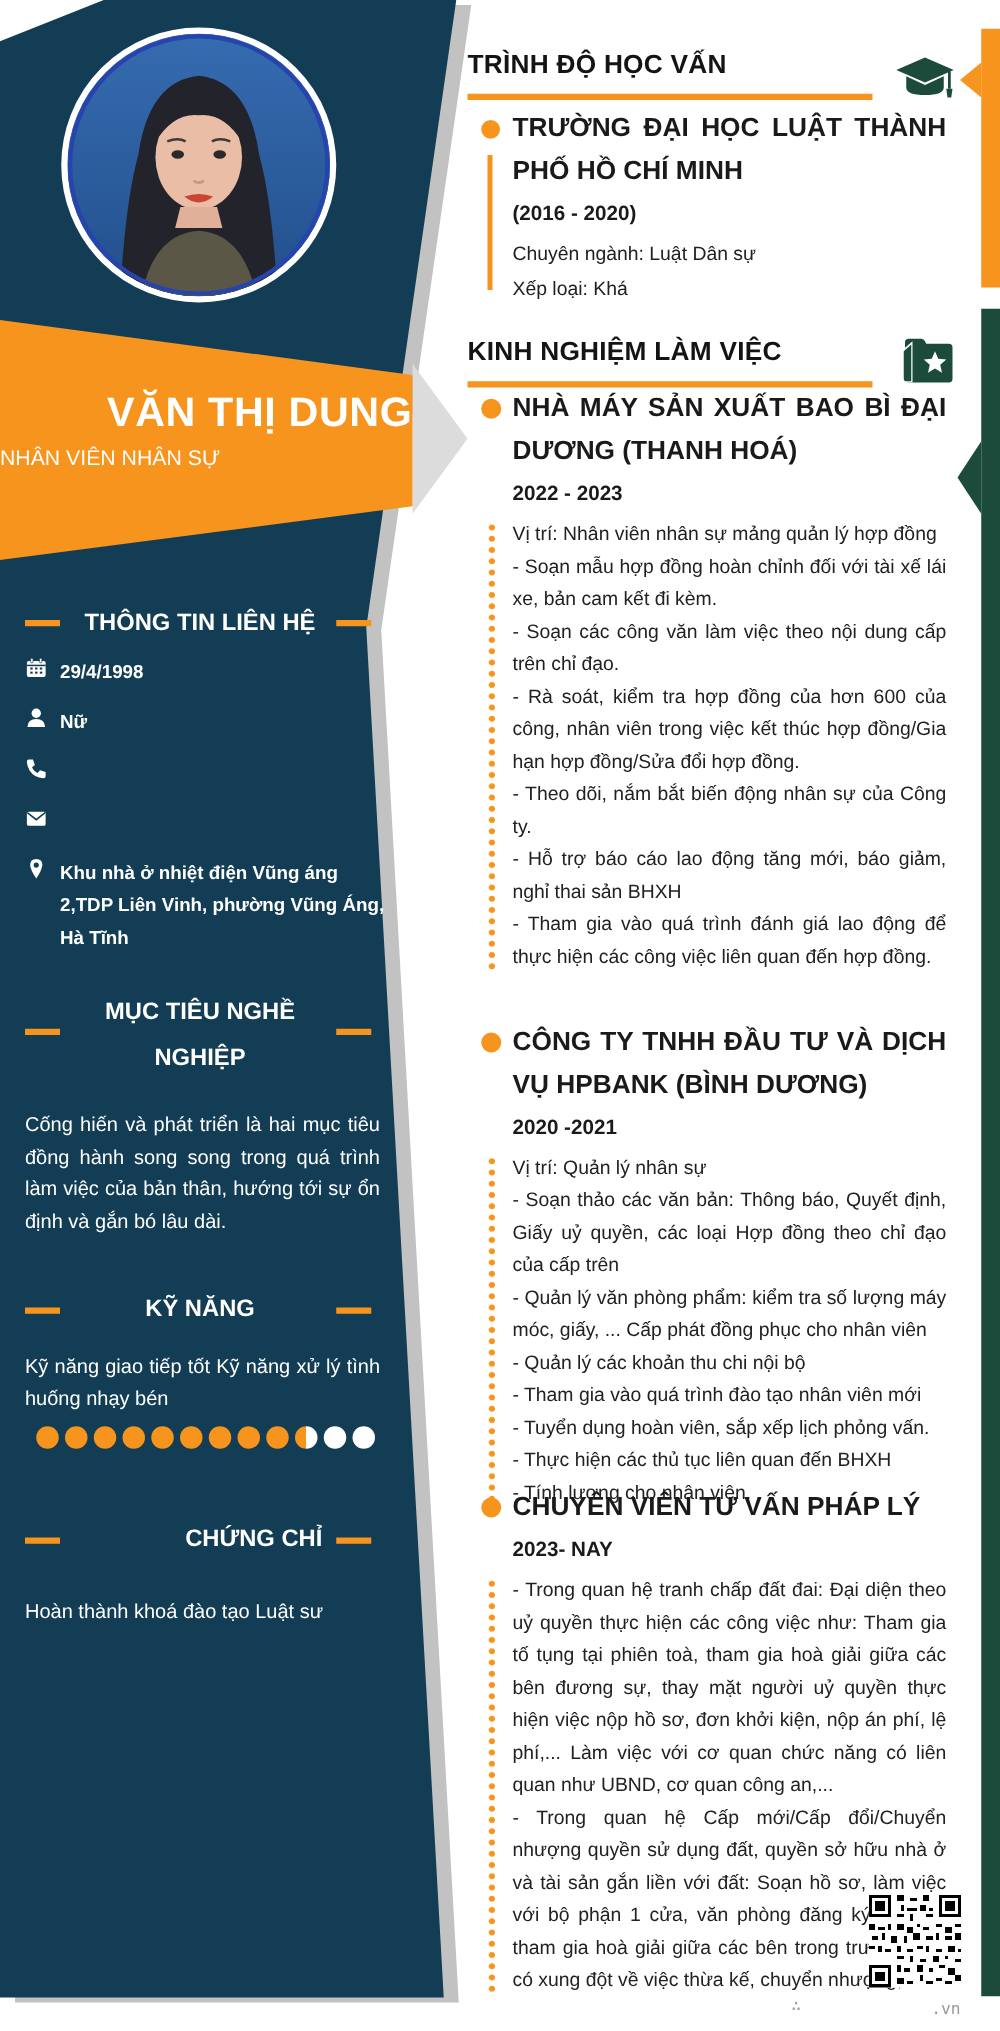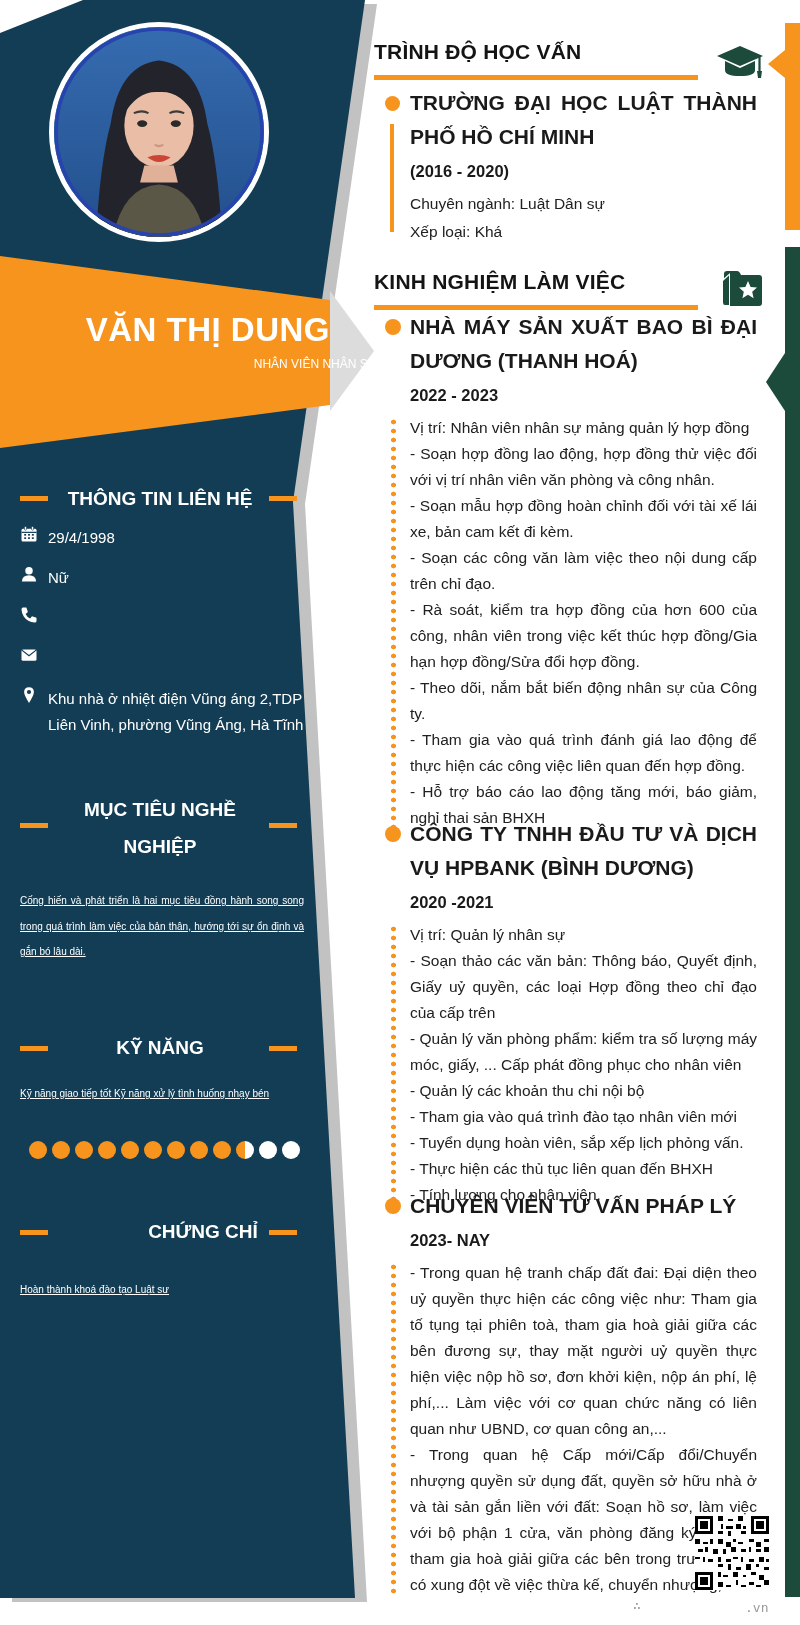--- a/index.html
+++ b/index.html
@@ -6,27 +6,27 @@
   .page{position:relative;width:800px;height:1625px;overflow:hidden;background:#fff;
         font-family:"Liberation Sans","DejaVu Sans",sans-serif;}
   svg.bg{position:absolute;left:0;top:0;z-index:0;}
 
   
   .sidebar{position:absolute;left:0;top:0;width:330px;height:1625px;z-index:1;color:#fff;}
   .photo{position:absolute;left:49px;top:22px;width:210px;height:210px;border:5px solid #fff;
          border-radius:50%;overflow:hidden;background:#2f66aa;}
   .name{position:absolute;left:0;top:311px;width:330px;text-align:right;
         font-size:33px;font-weight:bold;letter-spacing:.5px;}
-  .subtitle{position:absolute;left:0;top:357px;width:378px;text-align:right;font-size:12px;}
+  .subtitle{position:absolute;left:0;top:357px;width:378px;text-align:left;font-size:17px;}
   .s-head{position:absolute;left:0;width:320px;text-align:center;font-size:19px;font-weight:bold;line-height:25px;}
   .dash{position:absolute;width:28px;height:5px;background:#f7941d;}
   .c-row{position:absolute;left:20px;width:290px;}
   .c-icon{position:absolute;left:0;top:0;width:18px;height:18px;}
-  .c-text{position:absolute;left:28px;top:0;width:262px;font-size:15px;line-height:26px;}
-  .s-par{position:absolute;left:20px;width:284px;font-size:10px;line-height:25.5px;text-align:justify;text-decoration:underline;}
+  .c-text{position:absolute;left:28px;top:0;width:262px;font-size:15px;line-height:26px;font-weight:bold;}
+  .s-par{position:absolute;left:20px;width:284px;font-size:16px;line-height:25.5px;text-align:justify;}
   .dots{position:absolute;left:29px;top:1141px;width:290px;height:18px;}
   .dot{display:inline-block;width:18px;height:18px;border-radius:50%;margin-right:5px;background:#fff;vertical-align:top;}
   .dot.full{background:#f7941d;}
   .dot.half{background:linear-gradient(90deg,#f7941d 50%,#ffffff 50%);}
 
   
   .main{position:absolute;left:363px;top:0;width:397px;height:1625px;z-index:1;color:#212121;margin-top:20px;}
   .m-head{position:absolute;left:11px;font-size:21px;font-weight:bold;color:#141414;letter-spacing:.2px;}
   .m-underline{position:absolute;left:11px;width:324px;height:5px;background:#f7941d;}
   .sec-icon{position:absolute;}
@@ -196,27 +196,26 @@
     </svg>
 
     <div class="entry" style="top:290px;">
       <div class="bullet"></div>
       <div class="e-title">NHÀ MÁY SẢN XUẤT BAO BÌ ĐẠI DƯƠNG (THANH HOÁ)</div>
       <div class="e-period">2022 - 2023</div>
       <div class="details">
         <div class="dotline"></div>
         <div>
             <p>Vị trí: Nhân viên nhân sự mảng quản lý hợp đồng</p>
-            <p>- Soạn hợp đồng lao động, hợp đồng thử việc đối với vị trí nhân viên văn phòng và công nhân.</p>
             <p>- Soạn mẫu hợp đồng hoàn chỉnh đối với tài xế lái xe, bản cam kết đi kèm.</p>
             <p>- Soạn các công văn làm việc theo nội dung cấp trên chỉ đạo.</p>
             <p>- Rà soát, kiểm tra hợp đồng của hơn 600 của công, nhân viên trong việc kết thúc hợp đồng/Gia hạn hợp đồng/Sửa đổi hợp đồng.</p>
             <p>- Theo dõi, nắm bắt biến động nhân sự của Công ty.</p>
+            <p>- Hỗ trợ báo cáo lao động tăng mới, báo giảm, nghỉ thai sản BHXH</p>
             <p>- Tham gia vào quá trình đánh giá lao động để thực hiện các công việc liên quan đến hợp đồng.</p>
-            <p>- Hỗ trợ báo cáo lao động tăng mới, báo giảm, nghỉ thai sản BHXH</p>
           </div>
       </div>
     </div>
 
     <div class="entry" style="top:797px;">
       <div class="bullet"></div>
       <div class="e-title">CÔNG TY TNHH ĐẦU TƯ VÀ DỊCH VỤ HPBANK (BÌNH DƯƠNG)</div>
       <div class="e-period">2020 -2021</div>
       <div class="details">
         <div class="dotline"></div>

